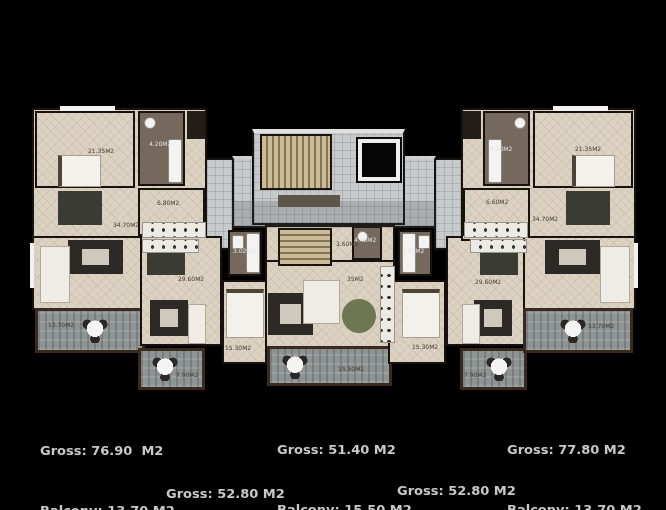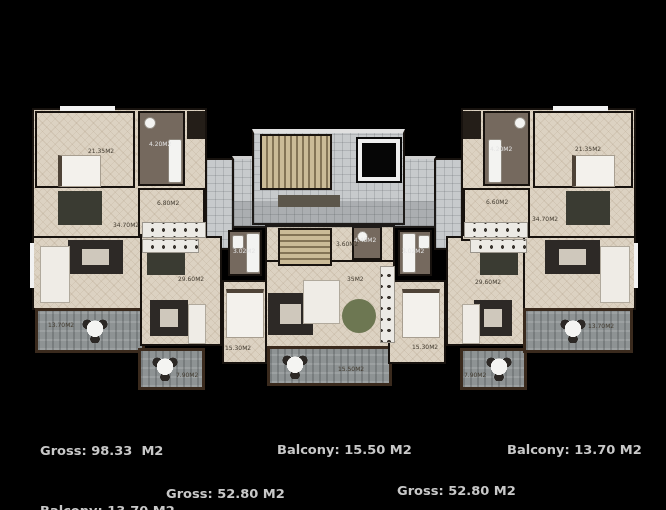--- a/index.html
+++ b/index.html
@@ -157,32 +157,34 @@
     <div class="label" style="left:445px;top:175px;">29.60M2</div>
     <div class="label" style="left:434px;top:268px;">7.90M2</div>
     <div class="label lt" style="left:460px;top:42px;">4.20M2</div>
     <div class="label" style="left:545px;top:42px;">21.35M2</div>
     <div class="label" style="left:456px;top:95px;">6.60M2</div>
     <div class="label" style="left:502px;top:112px;">34.70M2</div>
     <div class="label" style="left:558px;top:219px;">13.70M2</div>
   </div>
 
   <div class="summary" style="left:40px;top:401px;">
-    <div>Gross: 98.33  M2</div>
+    <div>Gross: 76.90  M2</div>
     <div>Balcony: 13.70 M2</div>
   </div>
   <div class="summary" style="left:166px;top:444px;">
     <div>Gross: 52.80 M2</div>
     
     
   </div>
   <div class="summary" style="left:277px;top:400px;">
+    <div>Gross: 51.40 M2</div>
     <div>Balcony: 15.50 M2</div>
   </div>
   <div class="summary" style="left:397px;top:441px;">
     <div>Gross: 52.80 M2</div>
     
     
   </div>
   <div class="summary" style="left:507px;top:400px;">
+    <div>Gross: 77.80 M2</div>
     <div>Balcony: 13.70 M2</div>
   </div>
 </div>
 
 </body></html>

